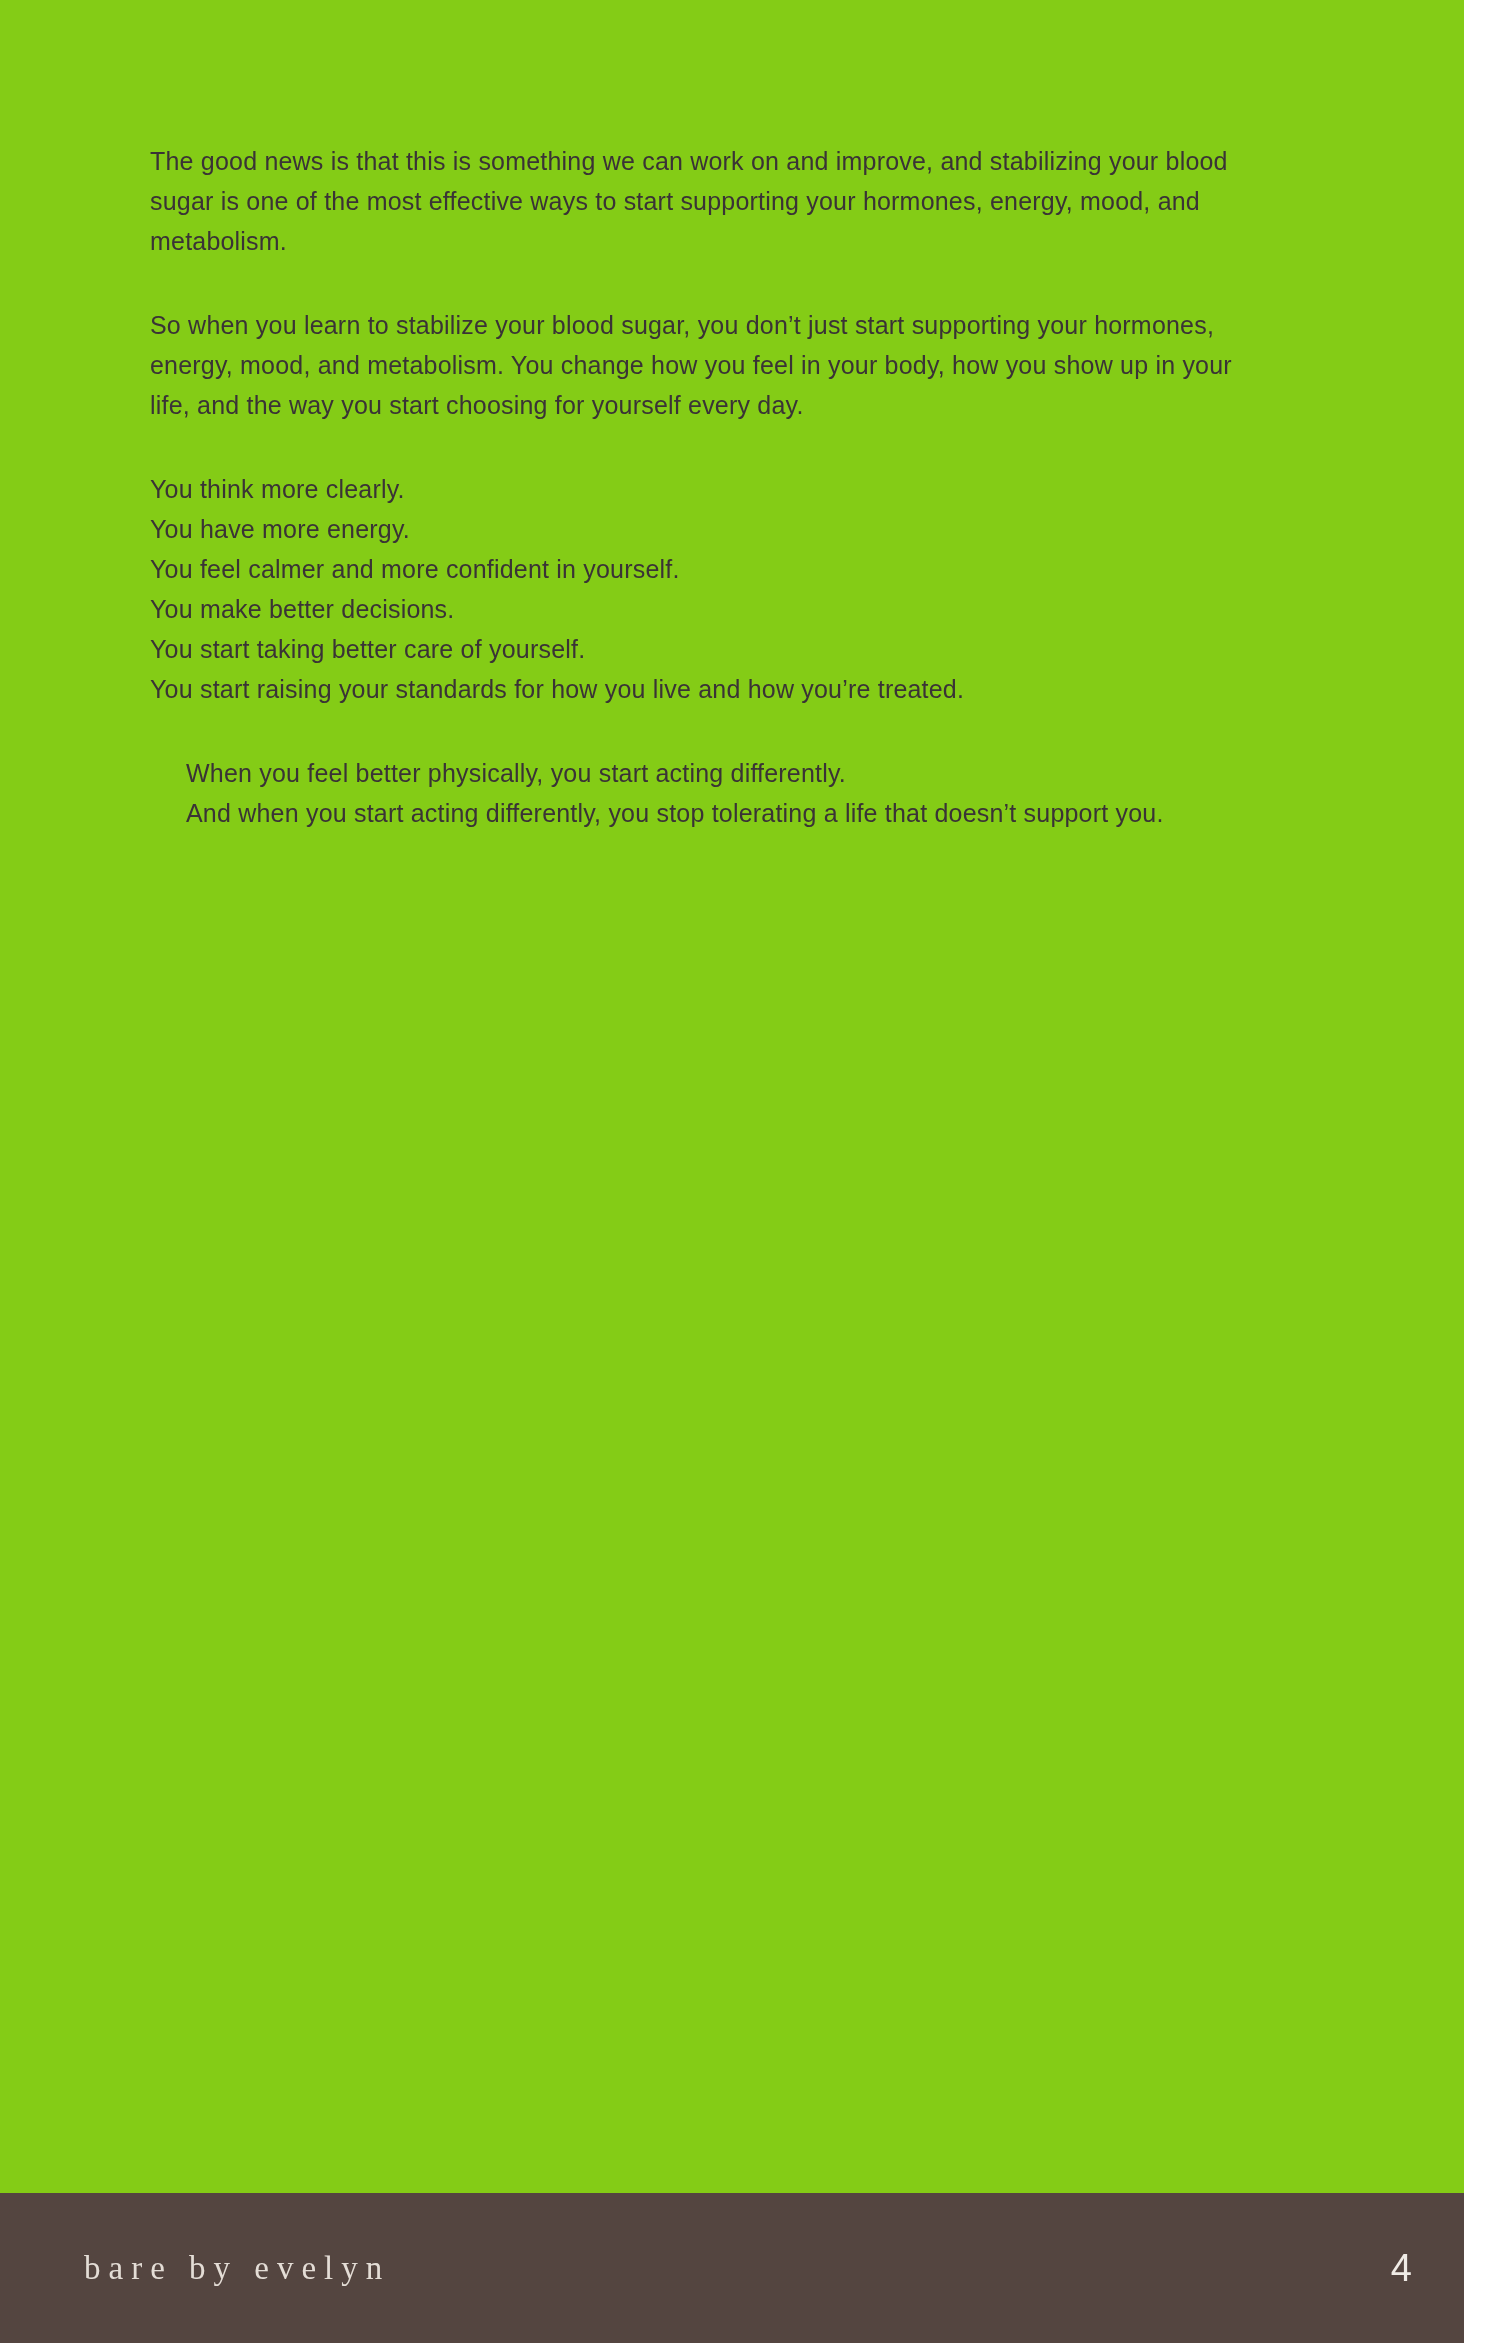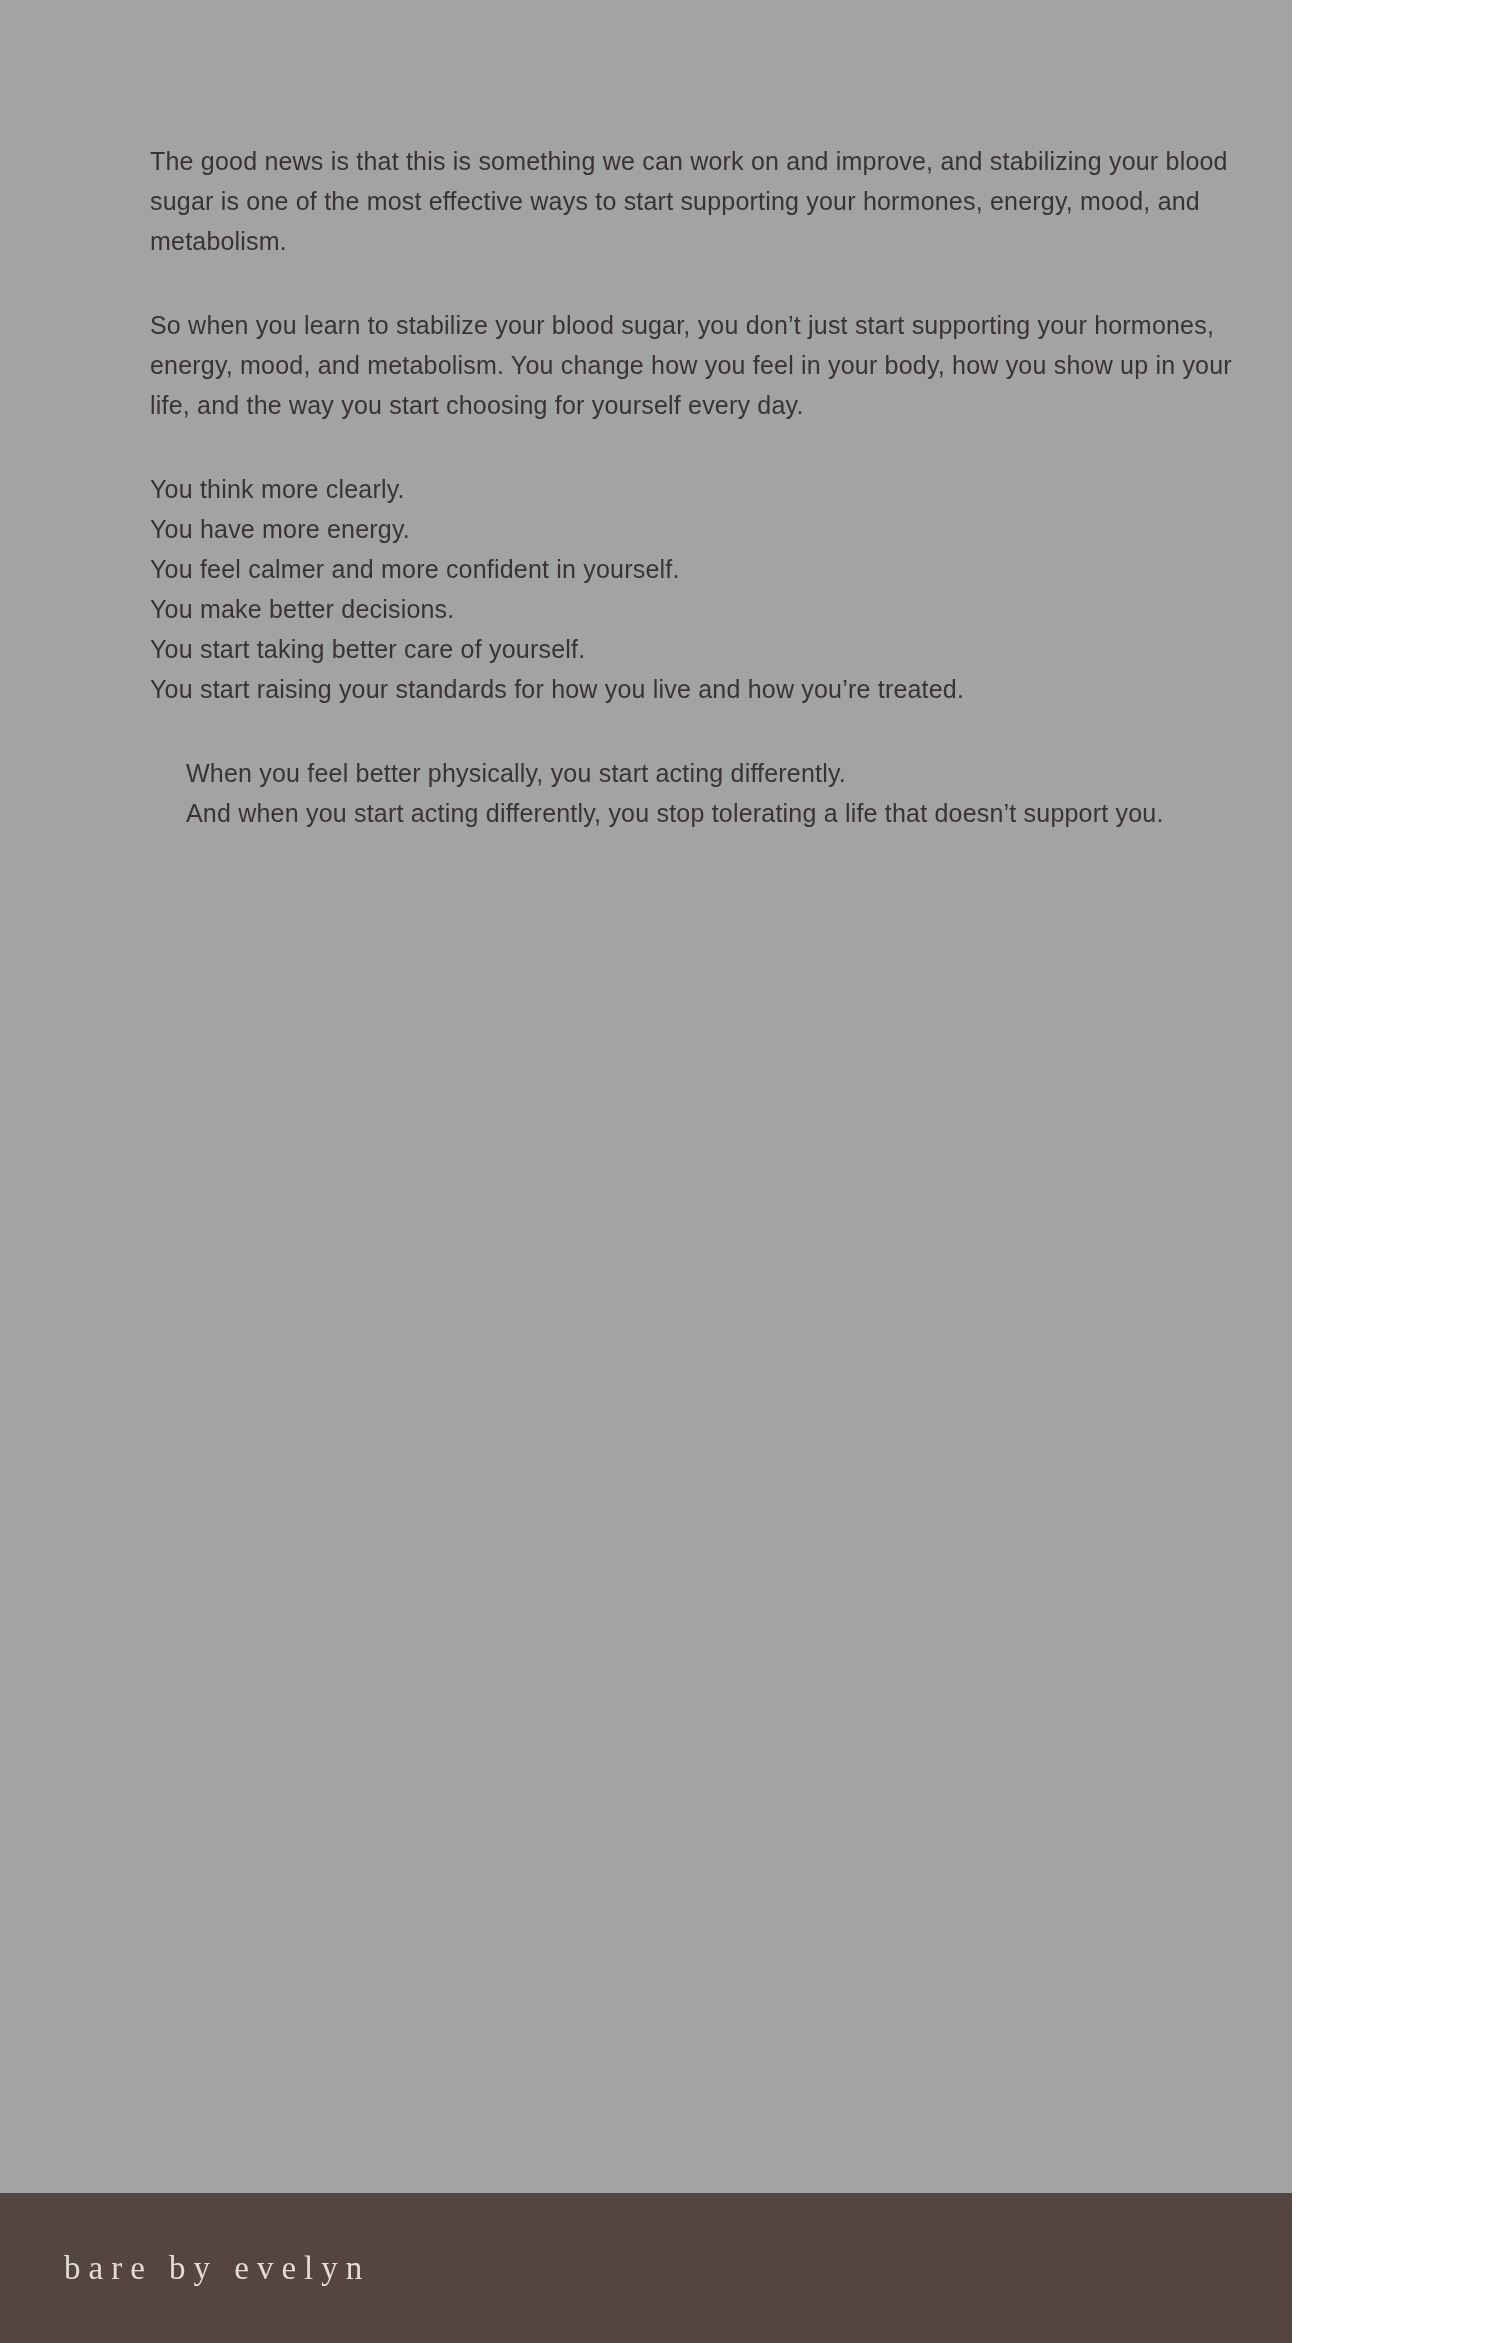--- a/index.html
+++ b/index.html
@@ -3,23 +3,23 @@
 <meta charset="utf-8">
 <style>
   * { margin: 0; padding: 0; box-sizing: border-box; }
 
   html, body {
     background: #ffffff;
   }
 
   .page {
     position: relative;
-    width: 1292px;
+    width: 1464px;
     height: 2343px;
-    background: #a3a3a3;
+    background: #84cc16;
     overflow: hidden;
     font-family: "Liberation Sans", "DejaVu Sans", sans-serif;
   }
 
   .content {
     position: absolute;
     left: 150px;
     top: 141px;
     width: 1280px;
   }
@@ -38,21 +38,21 @@
   .footer {
     position: absolute;
     left: 0;
     bottom: 0;
     width: 1500px;
     height: 150px;
     background: #544540;
     display: flex;
     align-items: center;
     justify-content: space-between;
-    padding-left: 64px;
+    padding-left: 84px;
     padding-right: 88px;
   }
 
   .brand {
     font-family: "Liberation Serif", "DejaVu Serif", serif;
     font-size: 33px;
     font-weight: 400;
     letter-spacing: 8px;
     color: #e4ddd6;
   }

